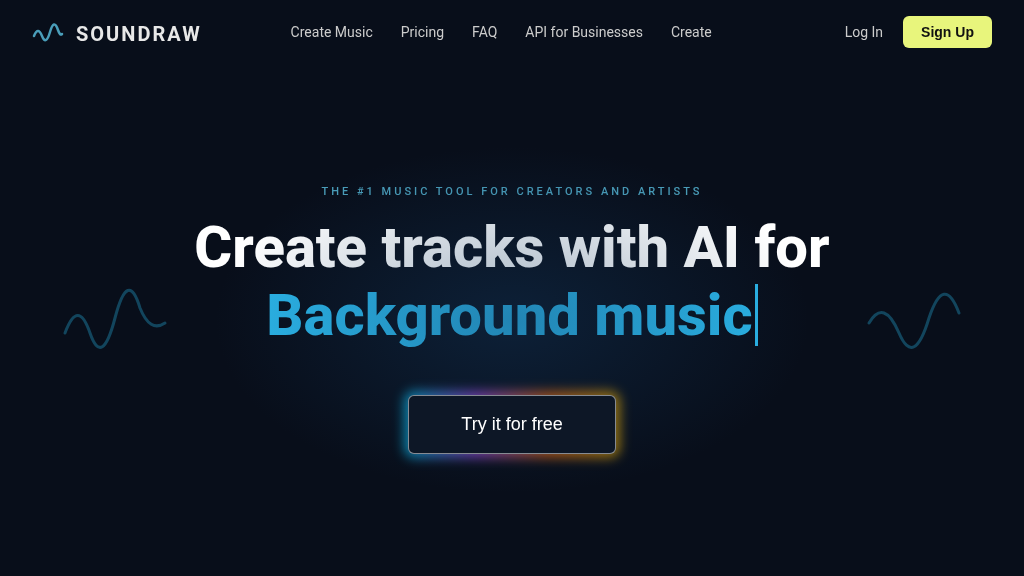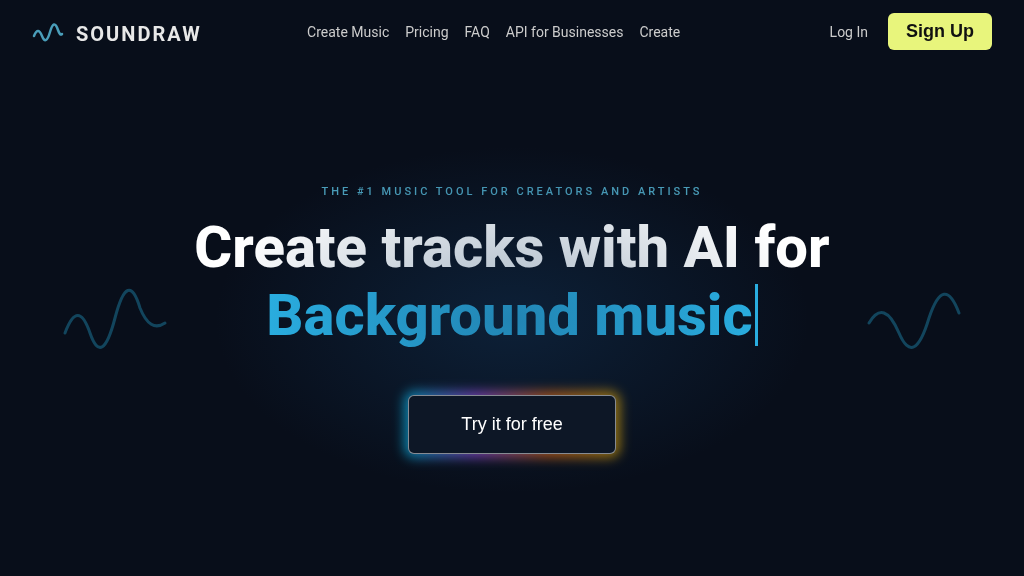--- a/index.html
+++ b/index.html
@@ -44,21 +44,21 @@
     .logo-text {
       font-size: 20px;
       font-weight: 700;
       letter-spacing: 2px;
       color: #e8e8e8;
     }
 
     .nav-links {
       display: flex;
       align-items: flex-end;
-      gap: 16px;
+      gap: 28px;
       list-style: none;
     }
 
     .nav-links a {
       text-decoration: none;
       color: #cccccc;
       font-size: 14px;
       font-weight: 400;
     }
 
@@ -74,21 +74,21 @@
       font-size: 14px;
       padding-left: 44px;
     }
 
     .signup-btn {
       background-color: #e8f57c;
       color: #111111;
       border: none;
       padding: 8px 18px;
       border-radius: 6px;
-      font-size: 18px;
+      font-size: 14px;
       font-weight: 600;
       cursor: pointer;
     }
 
     
     .hero {
       display: flex;
       flex-direction: column;
       align-items: center;
       justify-content: center;

